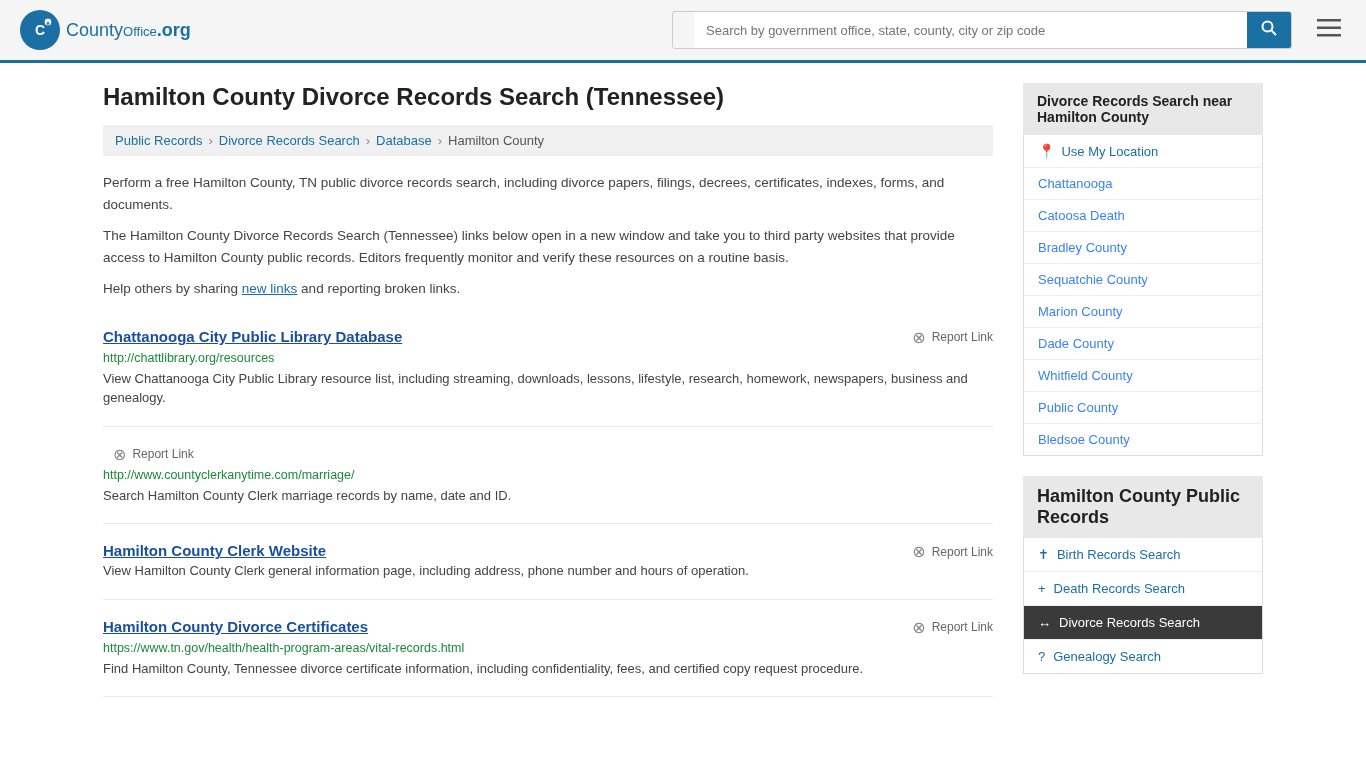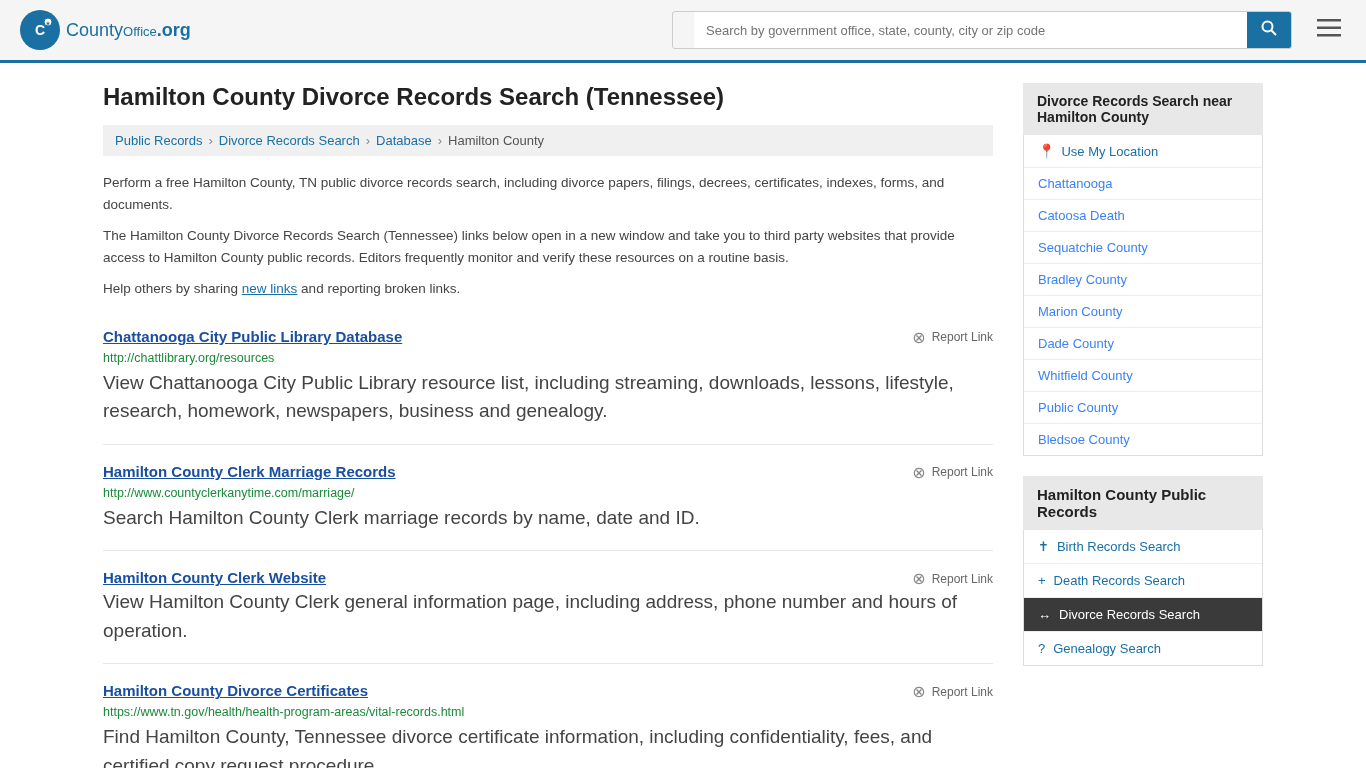--- a/index.html
+++ b/index.html
@@ -164,21 +164,21 @@
     .report-icon {
       font-size: 16px;
       color: #888;
     }
     .result-url {
       color: #1a8a3a;
       font-size: 12.5px;
       margin: 4px 0;
     }
     .result-desc {
-      font-size: 19px;
+      font-size: 13px;
       color: #444;
       line-height: 1.5;
     }
 
     .near-section-title {
       background: #e8e8e8;
       padding: 10px 14px;
       font-size: 14px;
       font-weight: bold;
       color: #222;
@@ -204,21 +204,21 @@
       font-size: 13px;
     }
     .near-list li.use-location a {
       color: #1a6fa3;
     }
     .pin-icon { font-size: 14px; color: #666; }
 
     .public-records-title {
       background: #e8e8e8;
       padding: 10px 14px;
-      font-size: 15px;
+      font-size: 18px;
       font-weight: bold;
       color: #222;
     }
     .public-records-list {
       list-style: none;
       border: 1px solid #ddd;
       border-top: none;
     }
     .public-records-list li {
       border-bottom: 1px solid #eee;
@@ -305,21 +305,20 @@
       <span class="report-link">
         <span class="report-icon">⊗</span>
         <span>Report Link</span>
       </span>
     </div>
     <div class="result-url">http://chattlibrary.org/resources</div>
     <div class="result-desc">View Chattanooga City Public Library resource list, including streaming, downloads, lessons, lifestyle, research, homework, newspapers, business and genealogy.</div>
   </div>
         <div class="result-item">
     <div class="result-header">
-      <a class="result-title" href="#">Hamilton County Clerk Marriage Records</a>
       <span class="report-link">
         <span class="report-icon">⊗</span>
         <span>Report Link</span>
       </span>
     </div>
     <div class="result-url">http://www.countyclerkanytime.com/marriage/</div>
     <div class="result-desc">Search Hamilton County Clerk marriage records by name, date and ID.</div>
   </div>
         <div class="result-item">
     <div class="result-header">
@@ -361,26 +360,26 @@
             <span>Chattanooga</span>
           </a>
         </li>
         <li>
           <a href="#">
             <span>Catoosa Death</span>
           </a>
         </li>
         <li>
           <a href="#">
+            <span>Bradley County</span>
+          </a>
+        </li>
+        <li>
+          <a href="#">
             <span>Sequatchie County</span>
-          </a>
-        </li>
-        <li>
-          <a href="#">
-            <span>Bradley County</span>
           </a>
         </li>
         <li>
           <a href="#">
             <span>Marion County</span>
           </a>
         </li>
         <li>
           <a href="#">
             <span>Dade County</span>

